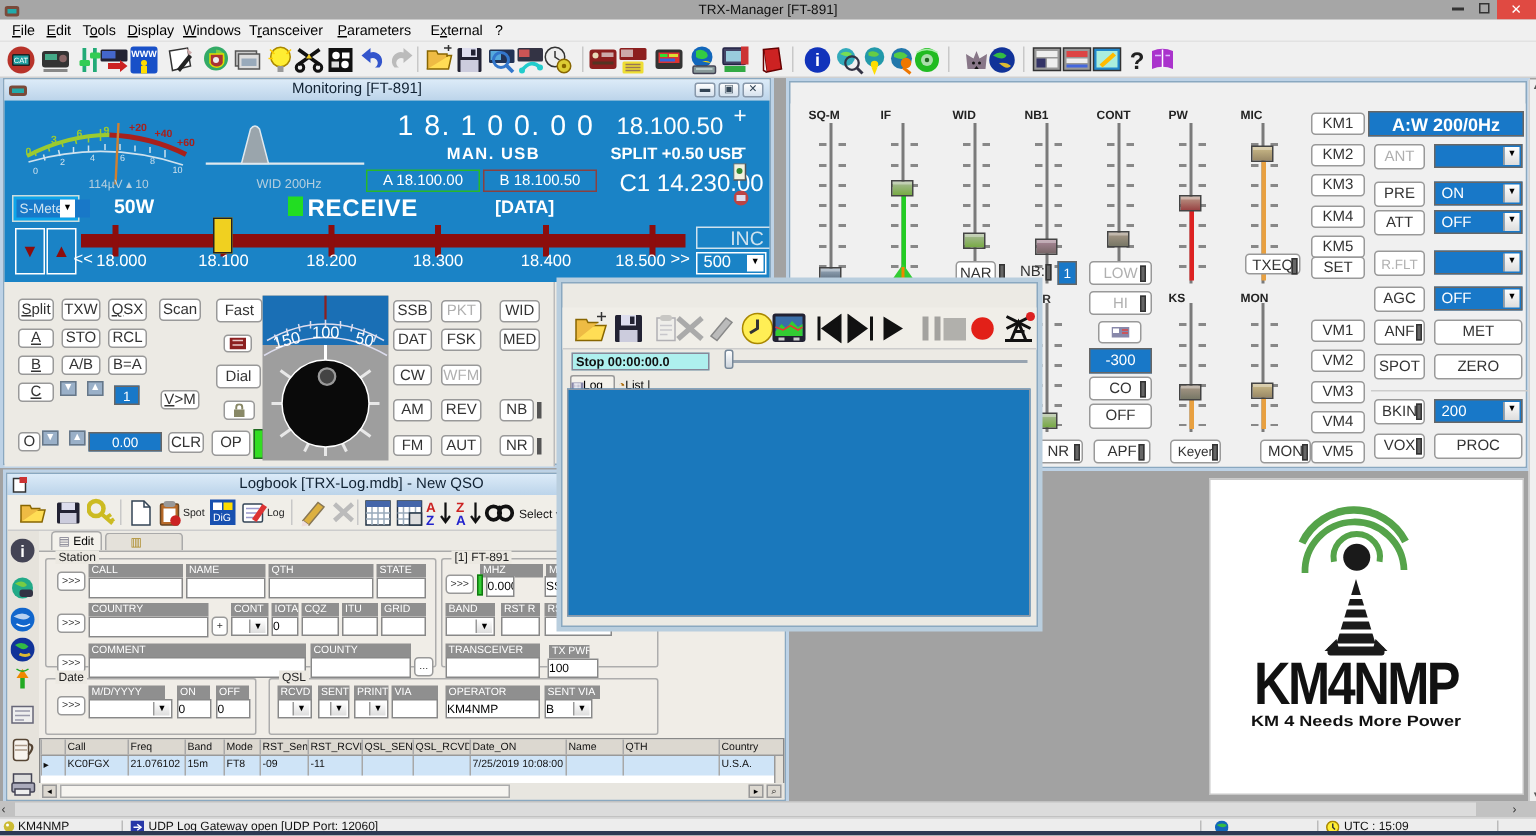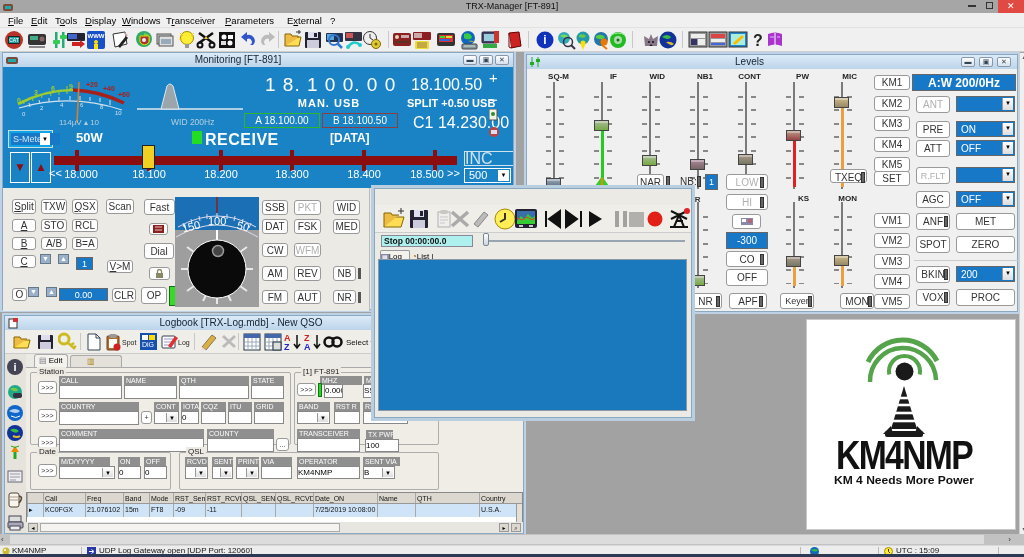--- a/index.html
+++ b/index.html
@@ -21,21 +21,21 @@
 .hd{position:absolute;background:#8f8f8f;color:#fff;font-size:7px;line-height:9px;height:9px;padding-left:2px;overflow:hidden;white-space:nowrap}
 .in{position:absolute;background:#fff;border:1px solid #888;font-size:8px;line-height:12px;overflow:hidden;white-space:nowrap}
 .blu{background:#1878c8;color:#fff;border:1px solid #666}
 .dda{position:absolute;right:1px;top:1px;bottom:1px;width:11px;background:linear-gradient(#fff,#ddd);border-left:1px solid #999;font-size:6px;text-align:center;color:#000;line-height:10px}
 .gb{position:absolute;border:1px solid #adadad;border-radius:2px}
 .gb>i{position:absolute;top:-6px;left:6px;background:#ece9e2;font-style:normal;font-size:8px;color:#222;padding:0 2px;white-space:nowrap}
 .tk{position:absolute;background:#808080}
 .sep{position:absolute;width:1px;background:#c8c8c8;top:3px;bottom:3px}
 .ico{position:absolute;width:20px;height:20px;top:2px}
 
-.sl{position:absolute;top:3px;width:30px;text-align:right;font-size:8px;color:#222}
+.sl{position:absolute;top:3px;width:30px;text-align:left;font-size:8px;color:#222}
 .trk{position:absolute;top:13px;width:2px;height:107px;background:#7a7a7a}
 .tka{position:absolute;top:15px;width:5px;height:100px;background:repeating-linear-gradient(#f0f0f000 0 11.5px,#888 11.5px 13.5px)}
 .sh{position:absolute;width:15px;height:11px;border:1px solid #444;box-shadow:inset 0 2px 0 #fff5}
 .lvline{position:absolute;width:3px}
 .ib{position:absolute;width:4px;height:11px;background:#666;border:1px solid #333}
 .dd{left:429px;width:59px;height:16px;font-size:10px;line-height:15px;padding-left:4px}
 .dd i{font-style:normal}
 .tc{position:absolute;top:0;bottom:0;border-left:1px solid #a8a8a8;padding:1.5px 0 0 1px;overflow:hidden;white-space:nowrap;font-size:7px}
 </style></head><body>
 <div id="app">
@@ -364,21 +364,21 @@
       <div class="abs" style="left:46px;top:100px;font-size:11px;color:#fff">&lt;&lt;</div>
       <div class="abs" style="left:60px;top:101px;width:36px;font-size:11px;color:#fff;text-align:center">18.000</div>
       <div class="abs" style="left:128px;top:101px;width:36px;font-size:11px;color:#fff;text-align:center">18.100</div>
       <div class="abs" style="left:200px;top:101px;width:36px;font-size:11px;color:#fff;text-align:center">18.200</div>
       <div class="abs" style="left:271px;top:101px;width:36px;font-size:11px;color:#fff;text-align:center">18.300</div>
       <div class="abs" style="left:343px;top:101px;width:36px;font-size:11px;color:#fff;text-align:center">18.400</div>
       <div class="abs" style="left:406px;top:101px;width:36px;font-size:11px;color:#fff;text-align:center">18.500</div>
       <div class="abs" style="left:444px;top:100px;font-size:11px;color:#fff">&gt;&gt;</div>
       <div class="abs" style="left:7px;top:85px;width:20px;height:31px;border:1px solid #fff;color:#8c0d0d;font-size:12px;text-align:center;line-height:29px">▼</div>
       <div class="abs" style="left:28px;top:85px;width:20px;height:31px;border:1px solid #fff;color:#8c0d0d;font-size:12px;text-align:center;line-height:29px">▲</div>
-      <div class="abs" style="left:461px;top:84px;width:68px;height:15px;border:1px solid #cfe2ee;color:#cfe2ee;font-size:16px;text-align:left;line-height:13px">INC</div>
+      <div class="abs" style="left:461px;top:84px;width:68px;height:15px;border:1px solid #cfe2ee;color:#cfe2ee;font-size:13px;text-align:center;line-height:13px">INC</div>
       <div class="abs" style="left:461px;top:101px;width:47px;height:15px;border:1px solid #fff;color:#fff;font-size:11px;line-height:13px;padding-left:4px">500<div class="abs" style="right:1px;top:1px;width:11px;height:11px;background:#fff;color:#000;font-size:6px;text-align:center;line-height:11px">▼</div></div>
     </div>
 
     <div class="abs" id="monctl" style="left:0;top:135px;width:367px;height:123px;background:#eceae4;border-right:1px solid #bbb">
       <div class="b" style="left:9px;top:11px;width:24px;height:15px;line-height:14px"><u>S</u>plit</div>
       <div class="b" style="left:38px;top:11px;width:26px;height:15px;line-height:14px">TXW</div>
       <div class="b" style="left:69px;top:11px;width:26px;height:15px;line-height:14px"><u>Q</u>SX</div>
       <div class="b" style="left:103px;top:11px;width:28px;height:15px;line-height:14px">Scan</div>
       <div class="b" style="left:9px;top:31px;width:24px;height:13px;line-height:12px"><u>A</u></div>
       <div class="b" style="left:38px;top:31px;width:26px;height:13px;line-height:12px">STO</div>
@@ -456,28 +456,20 @@
       <div class="b" style="left:291px;top:78px;width:27px;height:15px;line-height:14px">REV</div>
       <div class="b" style="left:330px;top:78px;width:23px;height:15px;line-height:14px">NB</div>
       <div class="abs" style="left:355px;top:80px;width:3px;height:11px;background:#555"></div>
       <div class="b" style="left:259px;top:102px;width:26px;height:14px;line-height:13px">FM</div>
       <div class="b" style="left:291px;top:102px;width:27px;height:14px;line-height:13px">AUT</div>
       <div class="b" style="left:330px;top:102px;width:23px;height:14px;line-height:13px">NR</div>
       <div class="abs" style="left:355px;top:104px;width:3px;height:11px;background:#555"></div>
     </div>
 
   <div class="win" style="left:523px;top:1px;width:492px;height:258px;background:#f0f0f0">
-    <div class="wt" style="padding-right:45px">Levels
-      <svg class="abs" style="left:3px;top:2px" width="12" height="10">
-              <path d="M2 0 v10 M8 0 v10" stroke="#2a2"></path>
-              <rect x="0" y="5" width="4" height="3" fill="#2a2"></rect>
-              <rect x="6" y="2" width="4" height="3" fill="#2a2"></rect>
-            </svg>
-      <div class="wb3" style="right:42px">▬</div><div class="wb3" style="right:24px">▣</div><div class="wb3" style="right:6px">✕</div>
-    </div>
     <div class="abs" style="left:0;top:14px;right:0;bottom:0;background:#f0f0f0;font-size:8px;color:#333" id="lvl">
       <div class="sl" style="left:12px"><b>SQ-M</b></div>
             <div class="sl" style="left:60px"><b>IF</b></div>
             <div class="sl" style="left:108px"><b>WID</b></div>
             <div class="sl" style="left:156px"><b>NB1</b></div>
             <div class="sl" style="left:204px"><b>CONT</b></div>
             <div class="sl" style="left:252px"><b>PW</b></div>
             <div class="sl" style="left:300px"><b>MIC</b></div>
       <div class="trk" style="left:26px"></div>
             <div class="trk" style="left:74px"></div>

